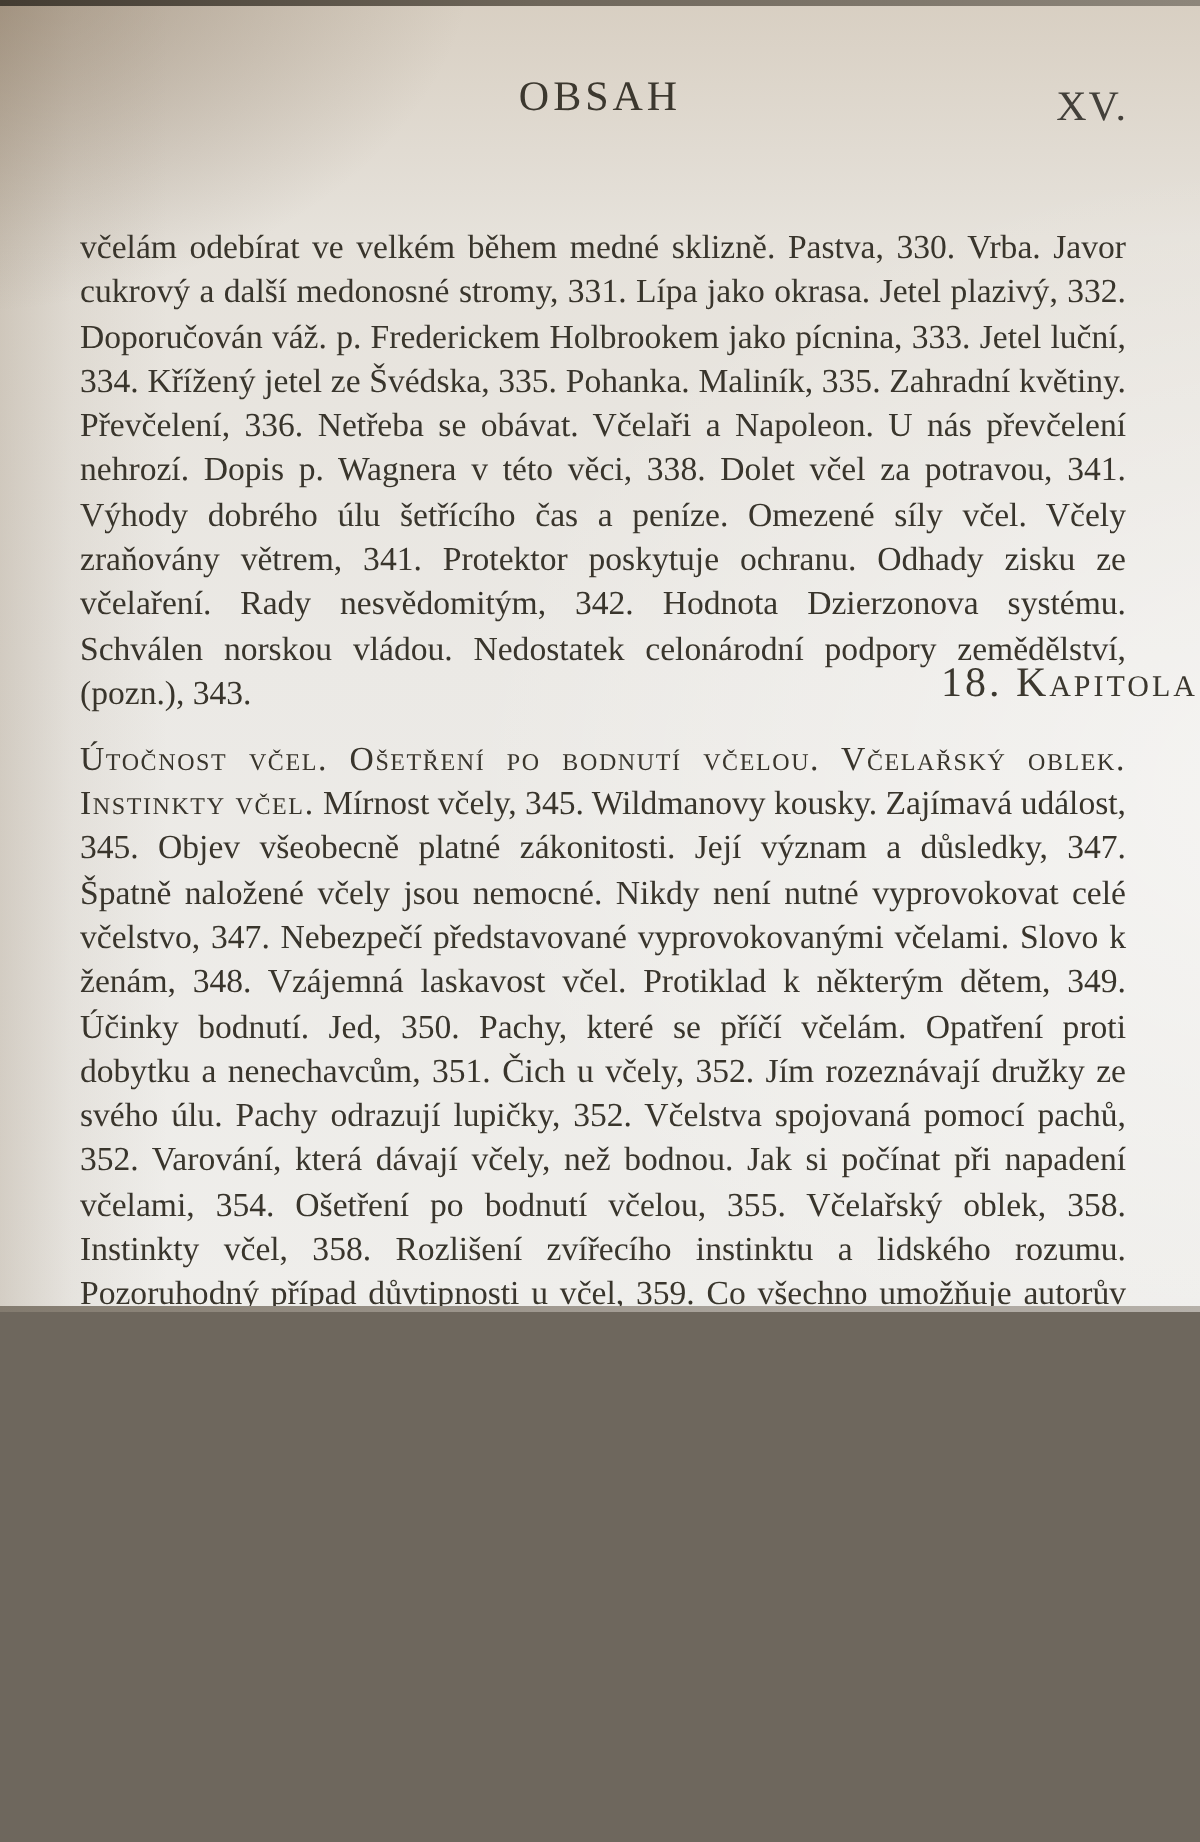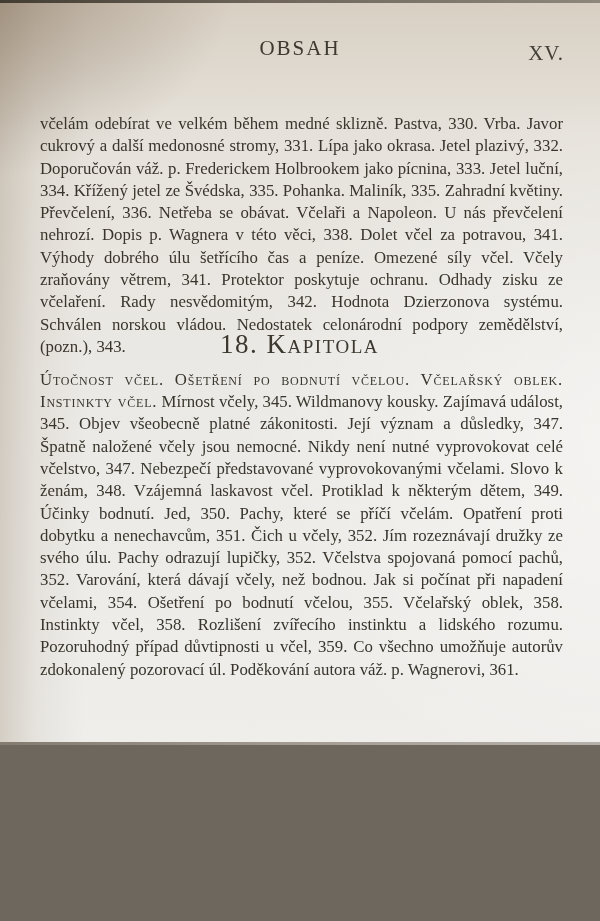--- a/index.html
+++ b/index.html
@@ -1,17 +1,17 @@
 <!DOCTYPE html>
 <html><head>
 <meta charset="utf-8">
 <style>
   html,body{margin:0;padding:0;background:#6e675d;}
   .page{
-    position:relative;width:600px;height:745px;overflow:hidden;
+    position:relative;width:600px;height:656px;overflow:hidden;
     font-family:"Liberation Serif","DejaVu Serif",serif;
     color:#38342c;
     background:
       radial-gradient(120% 80% at 110% 60%, rgba(255,255,255,0.50) 0%, rgba(255,255,255,0) 60%),
       radial-gradient(65% 40% at -6% -4%, rgba(118,98,76,0.55) 0%, rgba(118,98,76,0) 70%),
       linear-gradient(to right, rgba(150,132,108,0.30) 0%, rgba(150,132,108,0.10) 6%, rgba(150,132,108,0) 14%),
       linear-gradient(to bottom, #d8cfc2 0%, #e6e2db 18%, #ebe9e5 50%, #efeeeb 100%);
   }
   .edge-top{position:absolute;top:0;left:0;right:0;height:3px;
     background:linear-gradient(to right,#433c32,#6e665a 45%,#8d867b);}
@@ -26,22 +26,22 @@
     font-size:21px;letter-spacing:1px;color:#43403a;
   }
   .body-par{
     position:absolute;left:40px;width:523px;
     font-size:16.8px;line-height:22.3px;text-align:justify;
     color:#39352c;
   }
   #par-ch17{top:87px;margin-top:26px;}
   #par-ch18{top:352px;}
   .chapter-heading{
-    position:absolute;top:329px;left:0;right:1px;text-align:center;
-    font-size:27px;font-variant:small-caps;letter-spacing:1.5px;color:#3c382f;
+    position:absolute;top:329px;left:0;right:1px;text-align:right;
+    font-size:21px;font-variant:small-caps;letter-spacing:1.5px;color:#3c382f;
   }
   .lead-smallcaps{font-variant:small-caps;letter-spacing:0.8px;}
   .figure-block{position:absolute;left:4px;right:0;top:770px;text-align:right;}
   .figure-caption{font-size:17px;font-weight:bold;letter-spacing:1px;color:#3c382f;}
   .figure-art{position:absolute;left:178px;top:792px;}
   .smudge{position:absolute;left:382px;top:900px;opacity:0.55;}
 </style>
 </head>
 <body>
 

